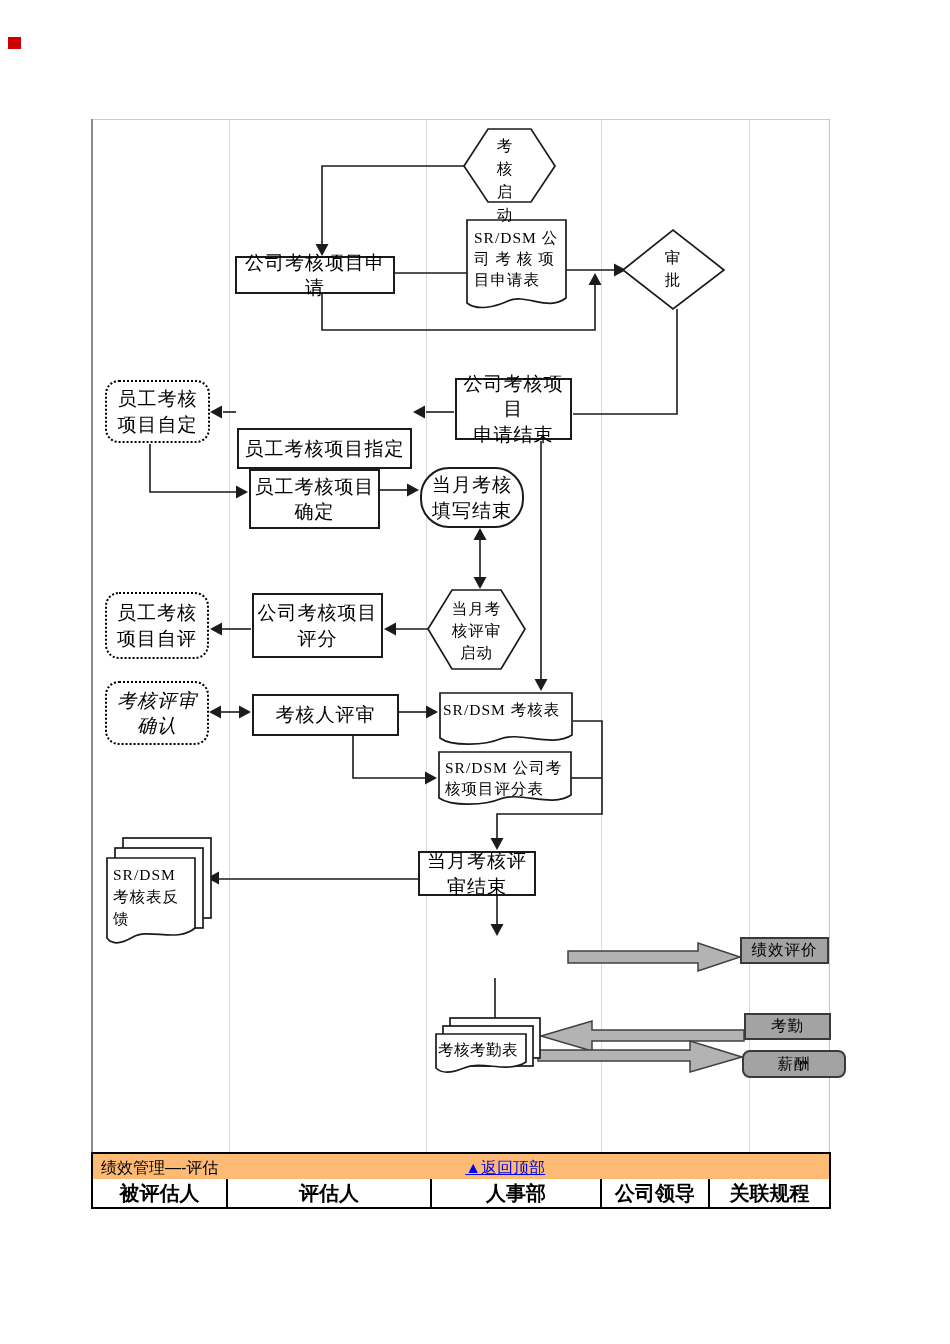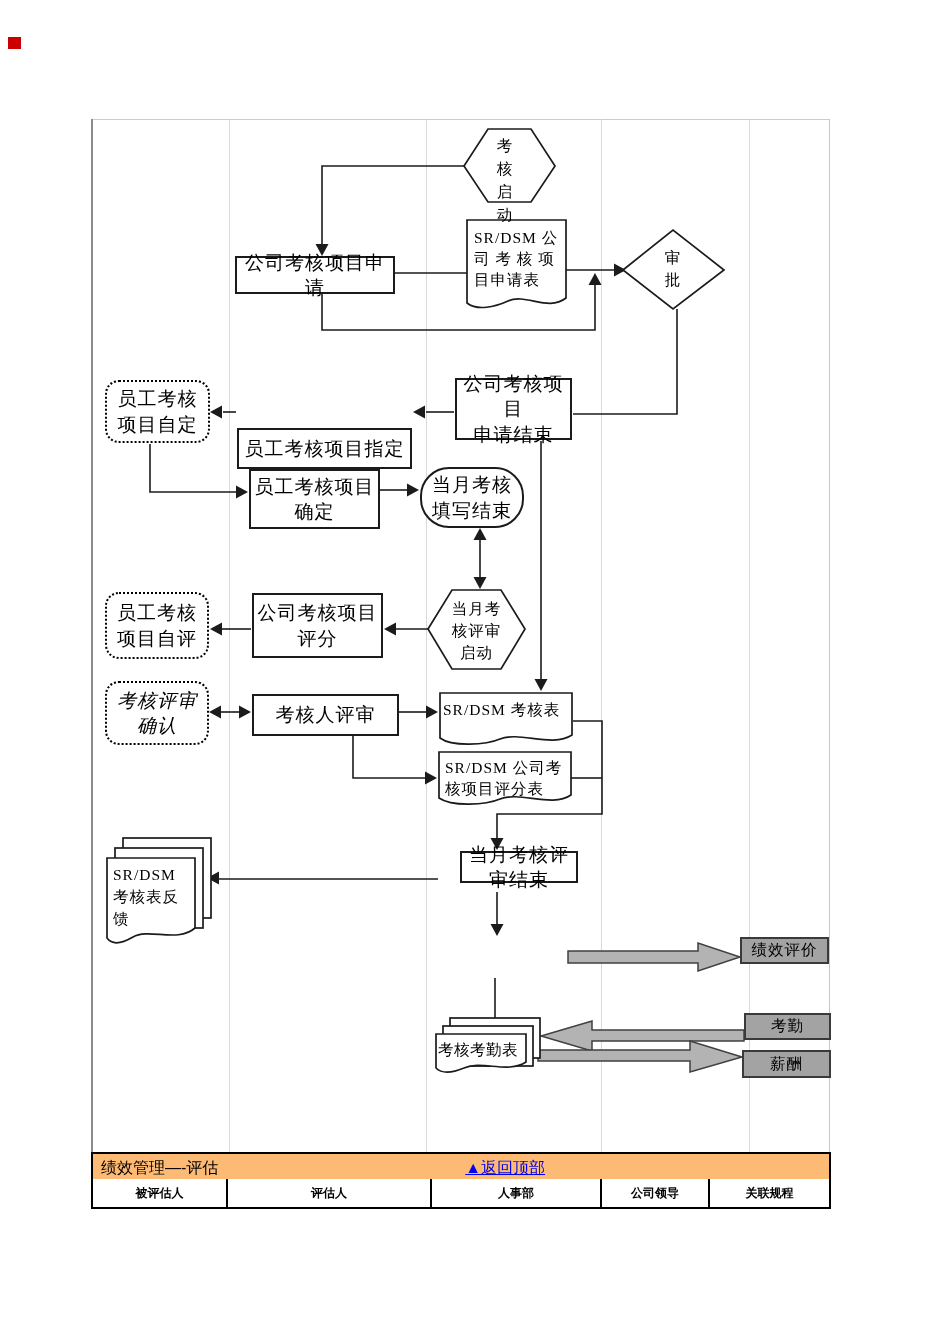--- a/index.html
+++ b/index.html
@@ -22,21 +22,21 @@
   .blockarrow{fill:#b3b3b3;stroke:#404040;stroke-width:1.5;}
   .marker{position:absolute;left:8px;top:37px;width:13px;height:12px;background:#cc0000;}
   .f-title-row{position:absolute;left:91px;top:1152px;width:740px;height:29px;
         box-sizing:border-box;border:2px solid #000;background:#fdba74;z-index:4;
         font-family:"Liberation Sans","DejaVu Sans",sans-serif;font-weight:normal;font-size:16px;}
   .f-title{position:absolute;left:8px;top:4px;}
   .f-link{position:absolute;left:56%;top:4px;transform:translateX(-50%);
         color:#0000ee;text-decoration:underline;}
   .f-head-row{position:absolute;left:91px;top:1179px;width:740px;height:30px;
         box-sizing:border-box;border:2px solid #000;border-top:none;display:flex;background:#fff;z-index:4;
-        font-family:"Liberation Sans","DejaVu Sans",sans-serif;font-weight:bold;font-size:12px;}
+        font-family:"Liberation Sans","DejaVu Sans",sans-serif;font-weight:bold;font-size:20px;}
   .f-cell{box-sizing:border-box;display:flex;align-items:center;justify-content:center;border-left:2px solid #000;}
   .f-cell:first-child{border-left:none;}
 </style>
 </head>
 <body>
 
 <div class="page">
 
   <div class="marker"></div>
 
@@ -147,26 +147,26 @@
 确定</div>
   <div class="node" style="left:420px;top:467px;width:104px;height:61px;border-radius:29px;">当月考核
 填写结束</div>
   <div class="node" style="left:252px;top:593px;width:131px;height:65px;">公司考核项目
 评分</div>
   <div class="node dashed" style="left:105px;top:592px;width:104px;height:67px;">员工考核
 项目自评</div>
   <div class="node dashed" style="left:105px;top:681px;width:104px;height:64px;font-style:italic;">考核评审
 确认</div>
   <div class="node" style="left:252px;top:694px;width:147px;height:42px;">考核人评审</div>
-  <div class="node" style="left:460px;top:851px;width:118px;height:32px;">当月考核评
+  <div class="node" style="left:418px;top:851px;width:118px;height:45px;">当月考核评
 审结束</div>
 
   <div class="node gray" style="left:740px;top:937px;width:89px;height:27px;">绩效评价</div>
   <div class="node gray" style="left:744px;top:1013px;width:87px;height:27px;">考勤</div>
-  <div class="node gray" style="left:742px;top:1050px;width:89px;height:28px;">薪酬</div>
+  <div class="node gray" style="left:742px;top:1050px;width:104px;height:28px;border-radius:8px;">薪酬</div>
 
   <div class="f-title-row">
     <span class="f-title">绩效管理—-评估</span>
     <a class="f-link" href="#">▲返回顶部</a>
   </div>
   <div class="f-head-row">
     <div class="f-cell" style="width:133px;">被评估人</div>
     <div class="f-cell" style="width:204px;">评估人</div>
     <div class="f-cell" style="width:170px;">人事部</div>
     <div class="f-cell" style="width:108px;">公司领导</div>

